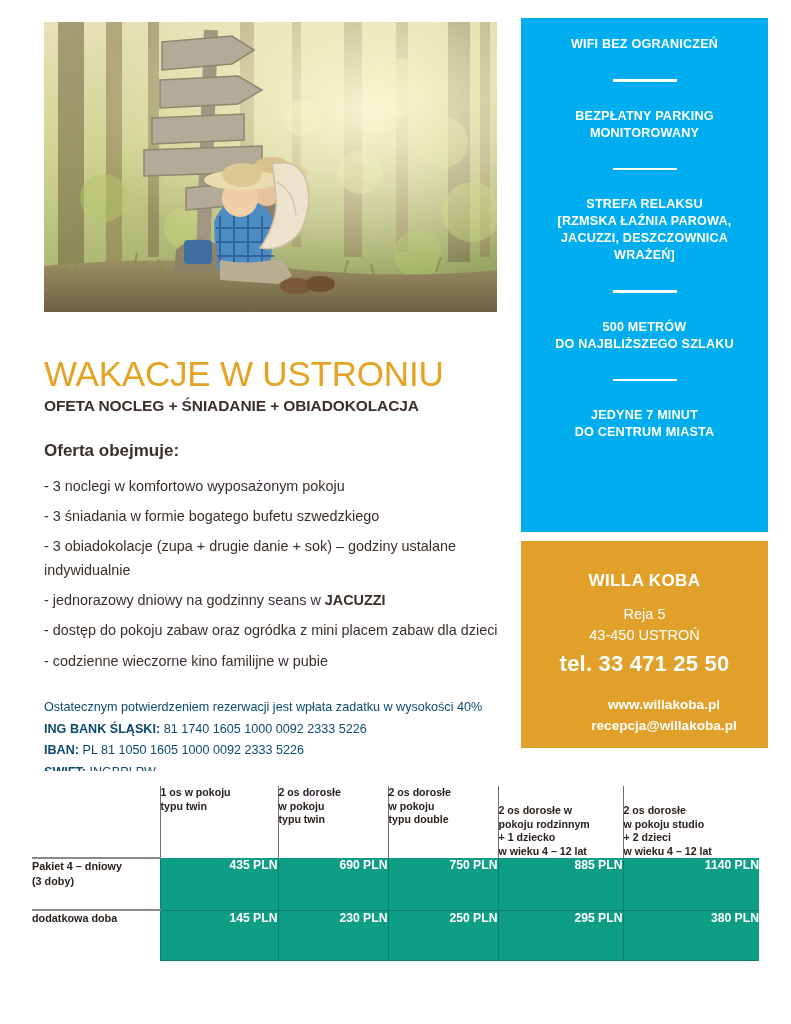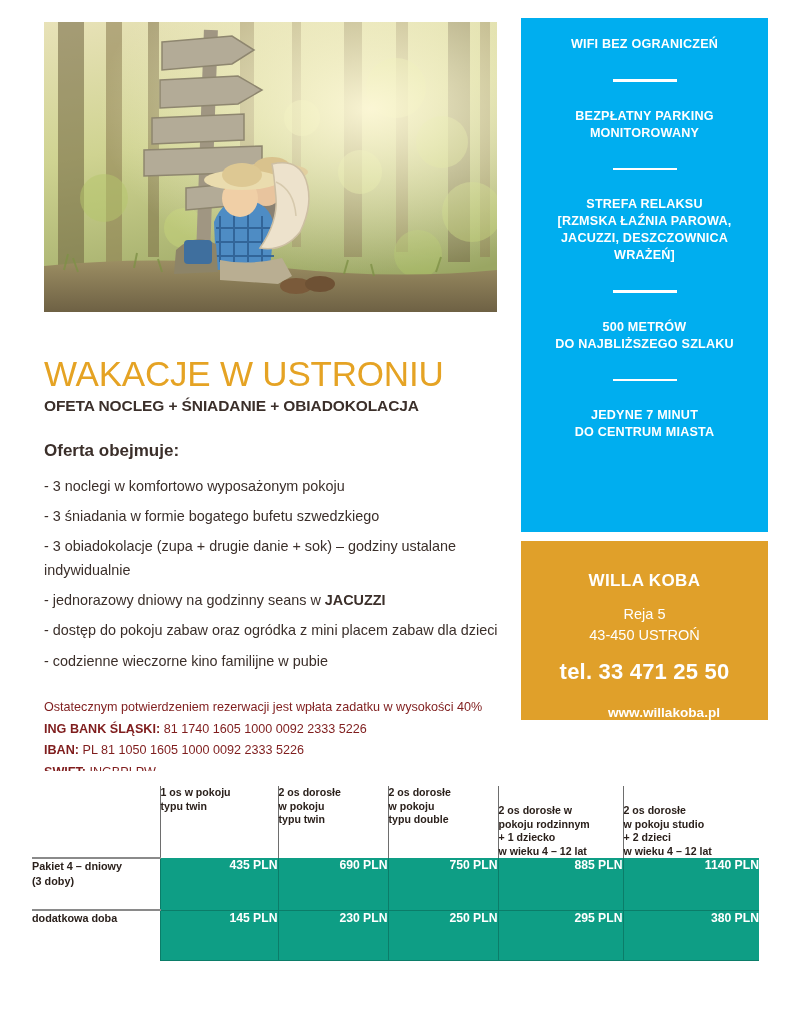--- a/index.html
+++ b/index.html
@@ -61,21 +61,21 @@
     line-height: 1.62;
     color: #3b2f2a;
     margin: 0 0 7px 0;
   }
   .bullet b { font-weight: bold; }
 
   .payment {
     margin-top: 24px;
     font-size: 12.6px;
     line-height: 1.72;
-    color: #7f1d1d;
+    color: #0c4a6e;
   }
   .payment .row { white-space: nowrap; }
   .payment b { font-weight: bold; }
   .clip-row {
     height: 9px;
     overflow: hidden;
     line-height: 1.72;
   }
 
   
@@ -103,41 +103,41 @@
     background: #ffffff;
     margin: 26px auto 26px auto;
   }
 
   
   .orange-panel {
     position: absolute;
     left: 521px;
     top: 541px;
     width: 247px;
-    height: 179px;
+    height: 207px;
     background: #e0a02a;
     color: #ffffff;
     text-align: center;
     box-sizing: border-box;
     padding-top: 30px;
   }
   .willa-name {
     font-size: 17px;
     font-weight: bold;
     letter-spacing: 0.4px;
   }
   .willa-addr {
     font-size: 14.5px;
     line-height: 1.42;
     margin-top: 13px;
   }
   .willa-tel {
     font-size: 22px;
     font-weight: bold;
-    margin-top: 14px;
+    margin-top: 6px;
     letter-spacing: 0.2px;
   }
   .willa-web {
     font-size: 13.6px;
     line-height: 1.5;
     margin-top: 18px;
     font-weight: bold;
     padding-left: 39px;
   }
 

